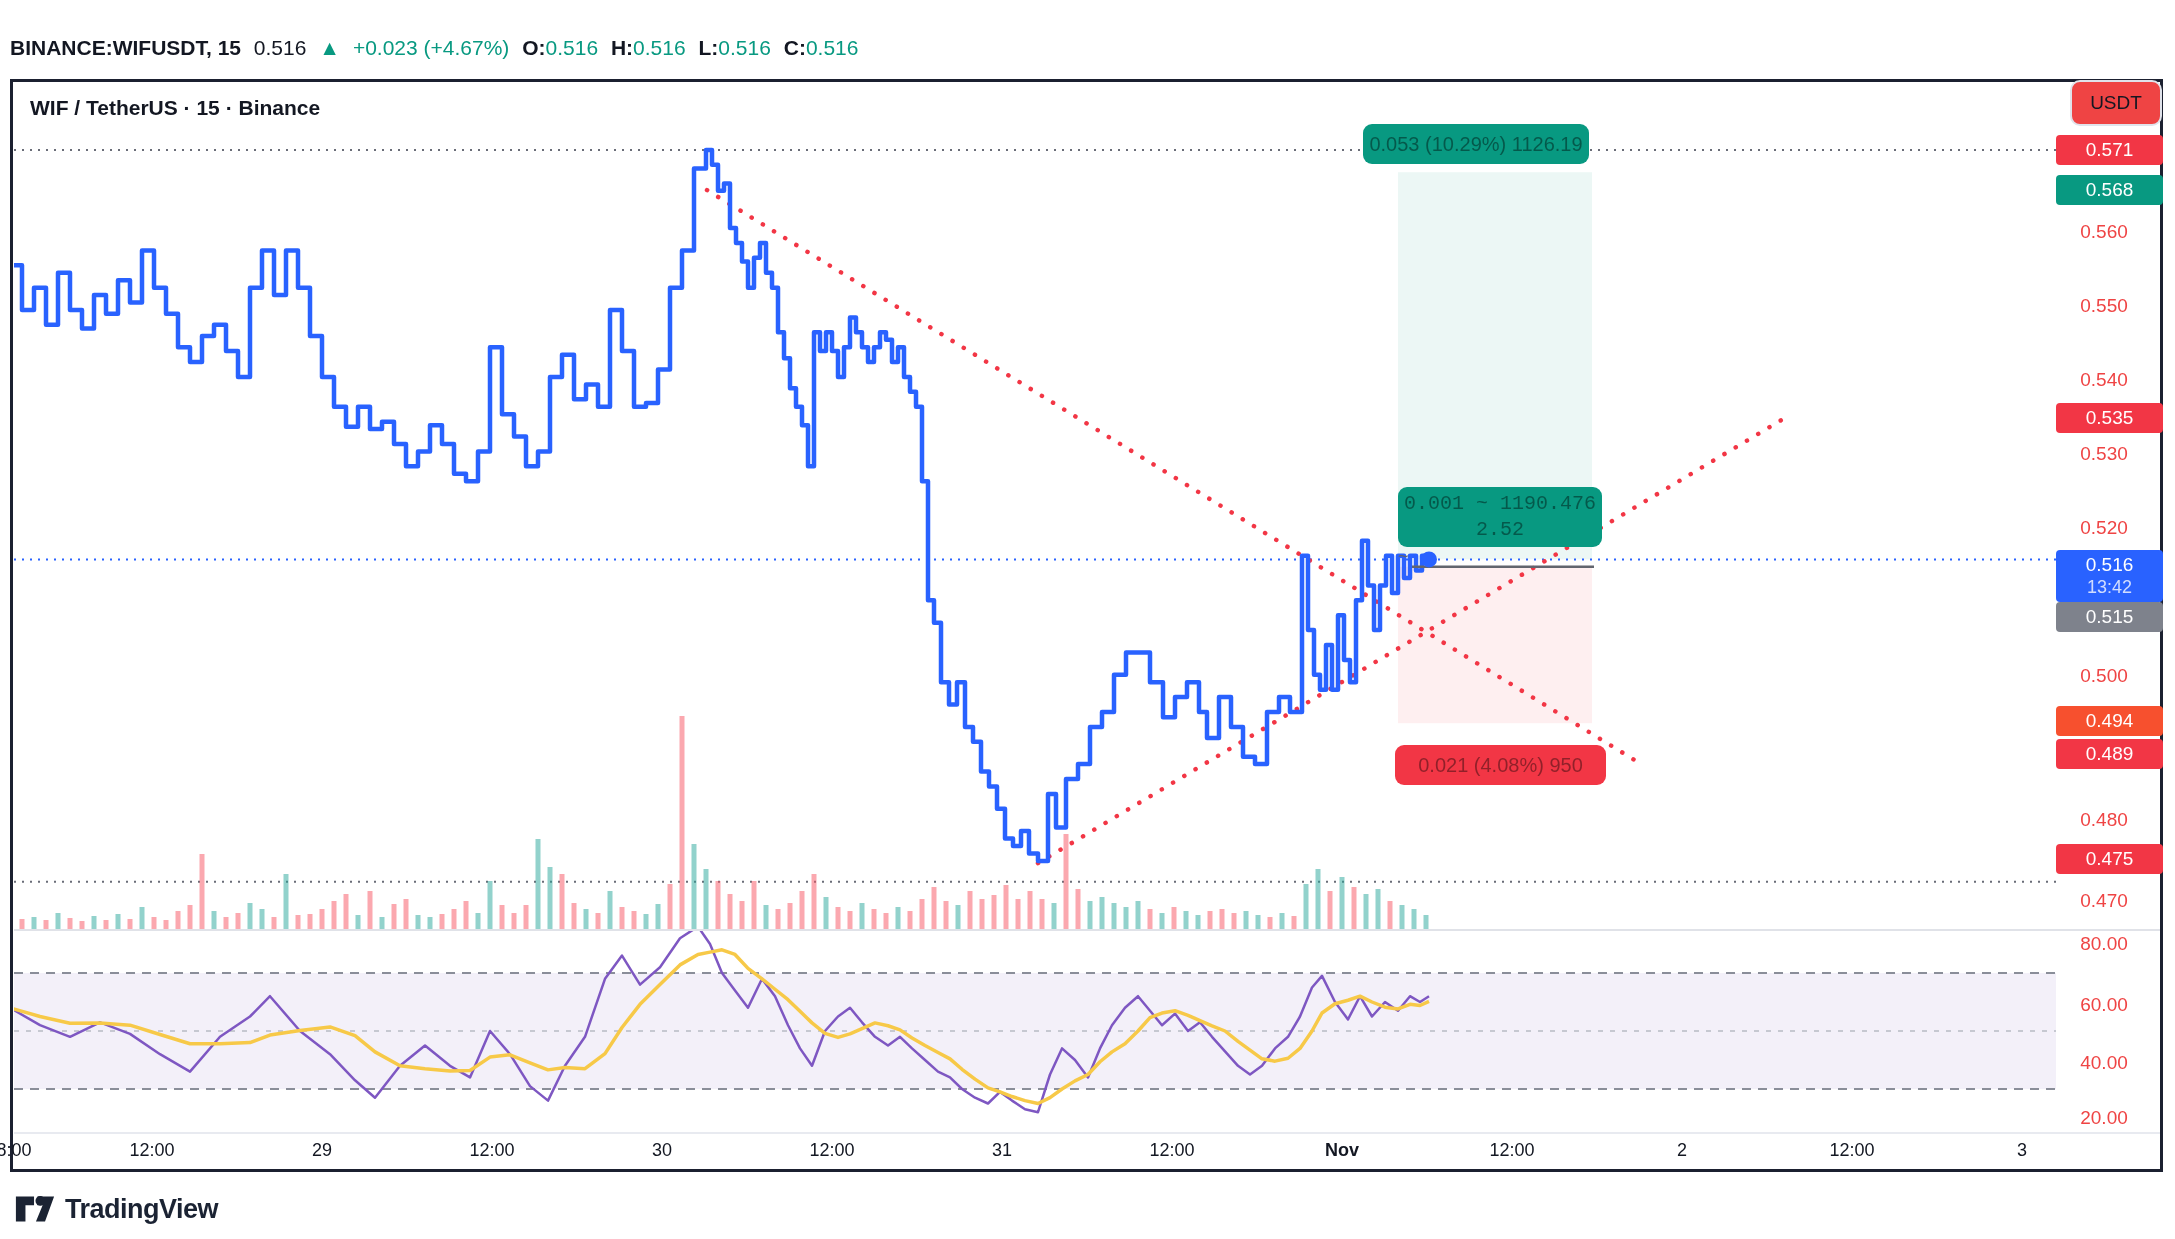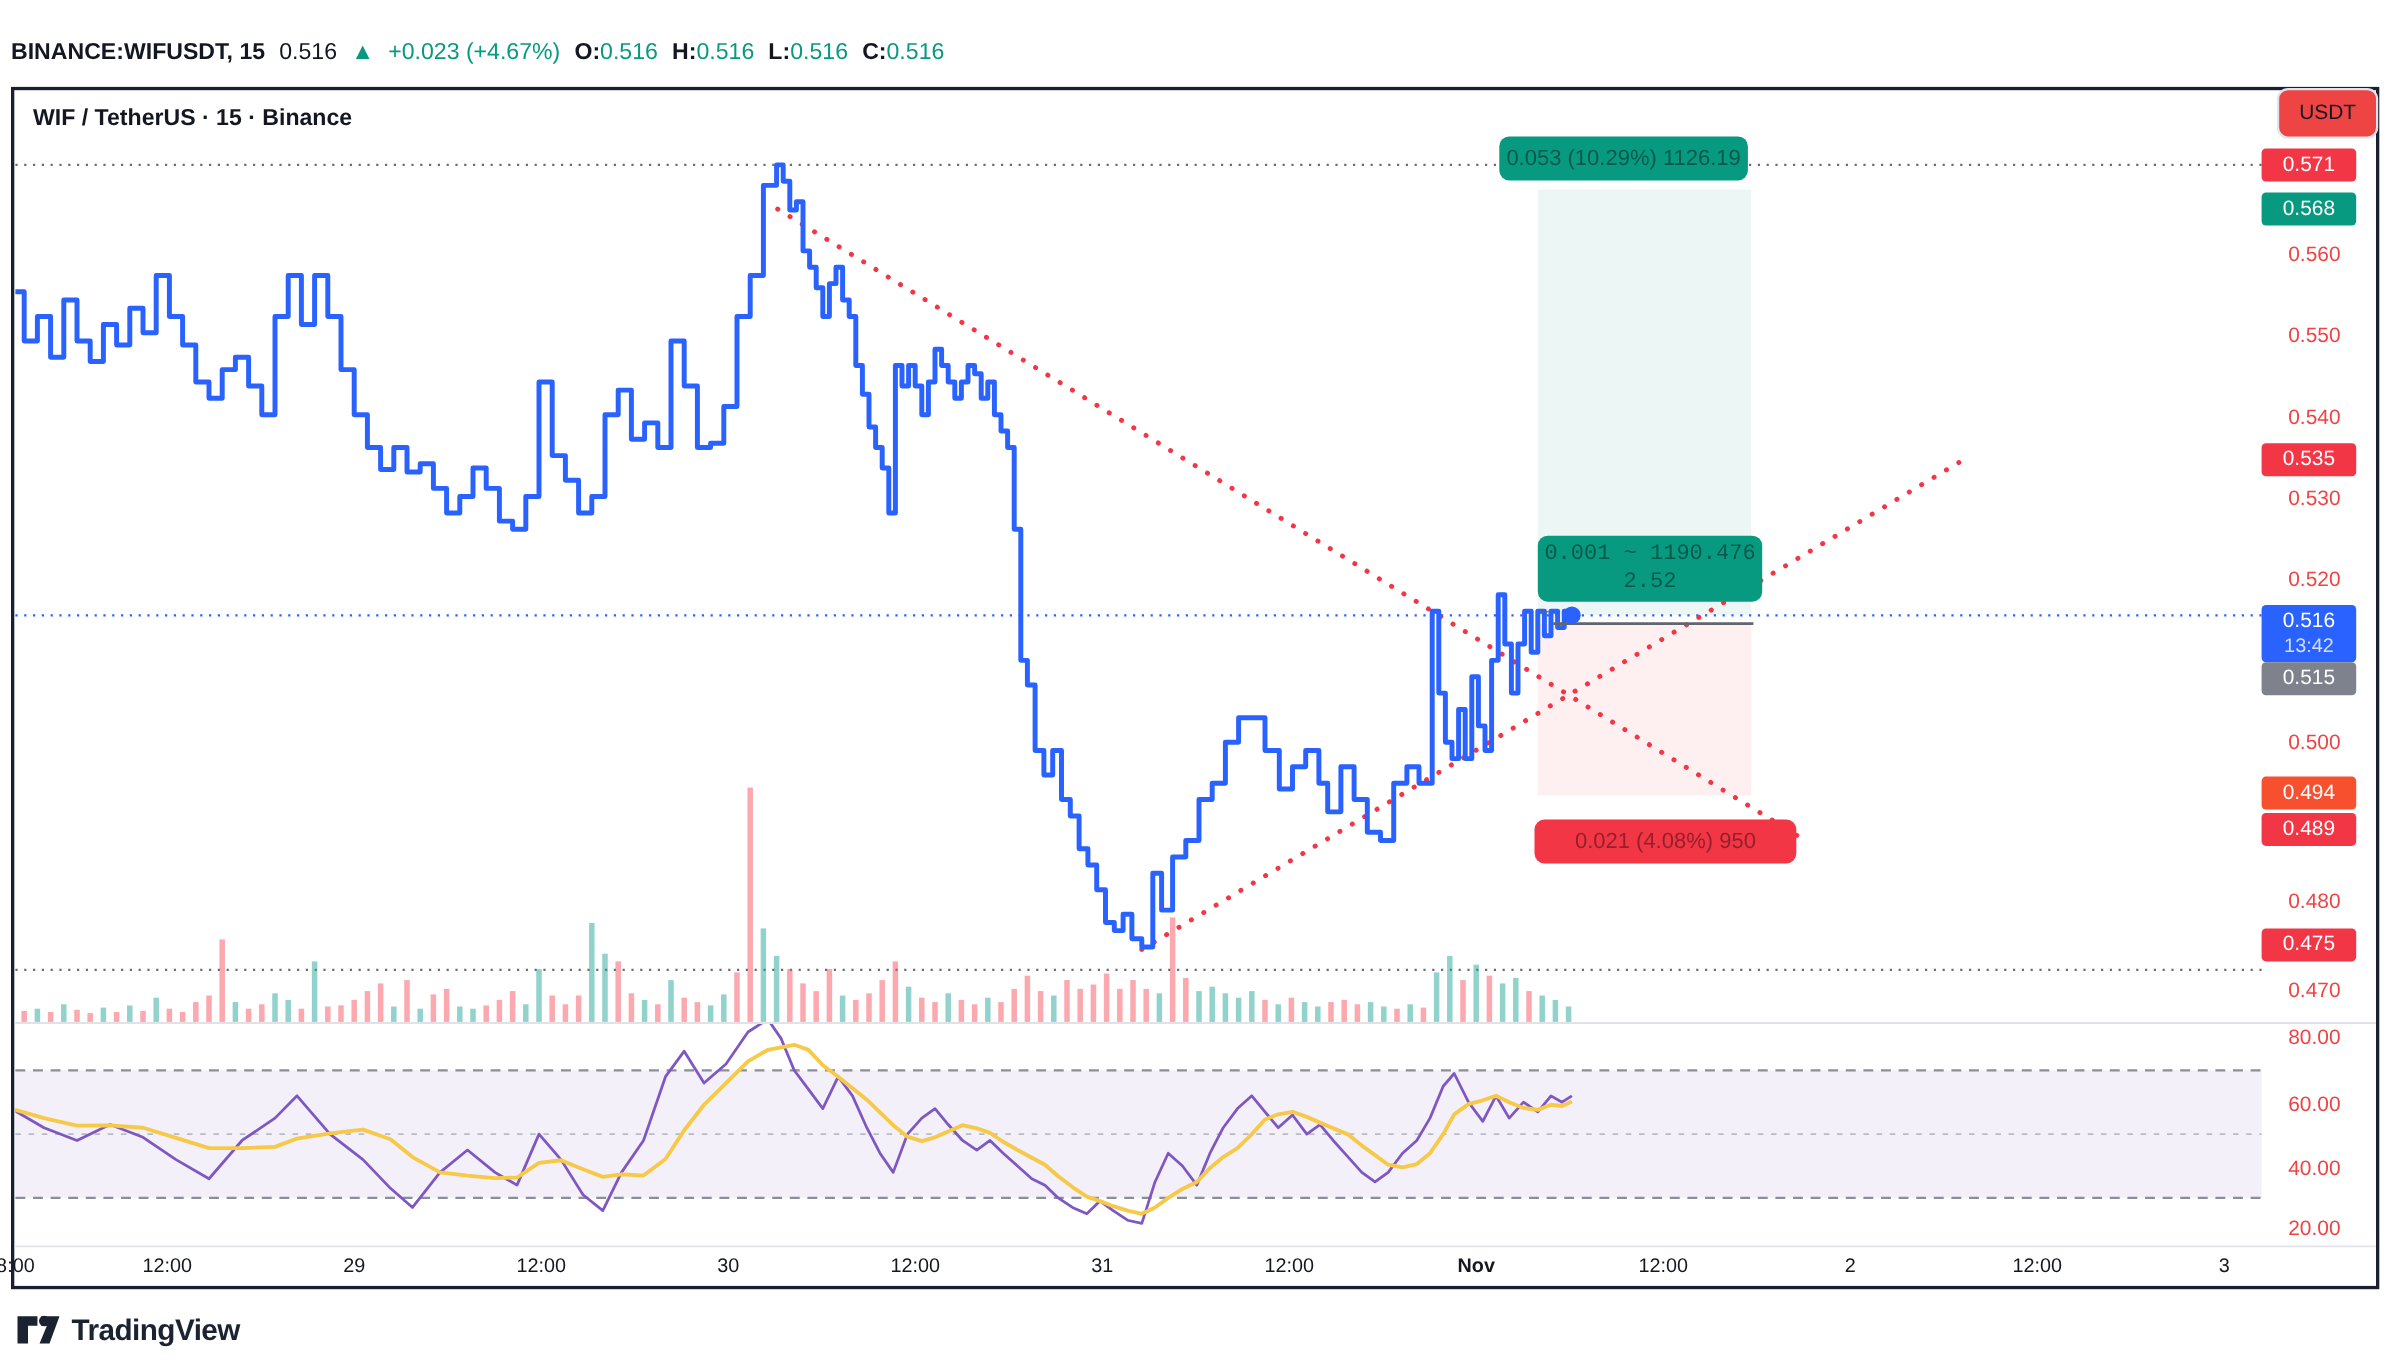--- a/index.html
+++ b/index.html
@@ -13,35 +13,35 @@
   .teal{color:#089981;}
   .sp{margin-left:7px;}
   
   #frame{left:10px;top:79px;width:2147px;height:1087px;border:3px solid #1b2030;background:transparent;}
   #chart-svg{left:0;top:0;z-index:1;}
   #pane-title{left:30px;top:96px;font-size:21px;font-weight:700;color:#131722;z-index:3;}
   #currency-btn{left:2070px;top:80px;width:88px;height:42px;border:2px solid #e0e3eb;border-radius:10px;background:#ef4444;z-index:3;
     display:flex;align-items:center;justify-content:center;font-size:19px;font-weight:500;color:#131722;}
   
   .pscale-plain{left:2058px;width:92px;text-align:center;font-size:19px;color:#ef4444;z-index:3;transform:translateY(-50%);}
-  .pscale-badge{left:2056px;width:86px;text-align:center;font-size:19px;color:#fff;border-radius:4px;padding:4px 0;z-index:3;transform:translateY(-50%);}
+  .pscale-badge{left:2056px;width:107px;text-align:center;font-size:19px;color:#fff;border-radius:4px;padding:4px 0;z-index:3;transform:translateY(-50%);}
   .bg-red{background:#F23645;}
   .bg-red2{background:#F7502E;}
   .bg-green{background:#089981;}
   .bg-blue{background:#2962FF;}
   .bg-gray{background:#7E828C;}
   .pscale-badge .sub{display:block;font-size:18px;color:rgba(255,255,255,0.78);margin-top:1px;}
   
   .tlabel{top:1140px;transform:translateX(-50%);font-size:18px;color:#131722;z-index:3;white-space:nowrap;}
   .tlabel.bold{font-weight:700;}
   
   .pos-label{z-index:4;border-radius:9px;text-align:center;font-size:20px;display:flex;flex-direction:column;justify-content:center;}
   #target-label{left:1363px;top:124px;width:226px;height:40px;background:#089981;color:rgba(0,0,0,0.42);}
   #entry-label{left:1398px;top:487px;width:204px;height:60px;background:#089981;color:rgba(0,0,0,0.42);line-height:26px;font-family:Liberation Mono, monospace;}
-  #risk-label{left:1395px;top:745px;width:238px;height:40px;background:#F23645;color:rgba(0,0,0,0.40);}
+  #risk-label{left:1395px;top:745px;width:211px;height:40px;background:#F23645;color:rgba(0,0,0,0.40);}
   
   #tv-logo{left:14px;top:1192px;z-index:3;display:flex;align-items:center;gap:9px;}
   #tv-logo-text{font-size:27px;font-weight:800;color:#1b2333;letter-spacing:-0.5px;}
   #entry-squiggle{left:1398px;top:546px;font-size:18px;color:#62656e;z-index:3;}
 </style>
 </head>
 <body>
 
 <div id="app">
 

